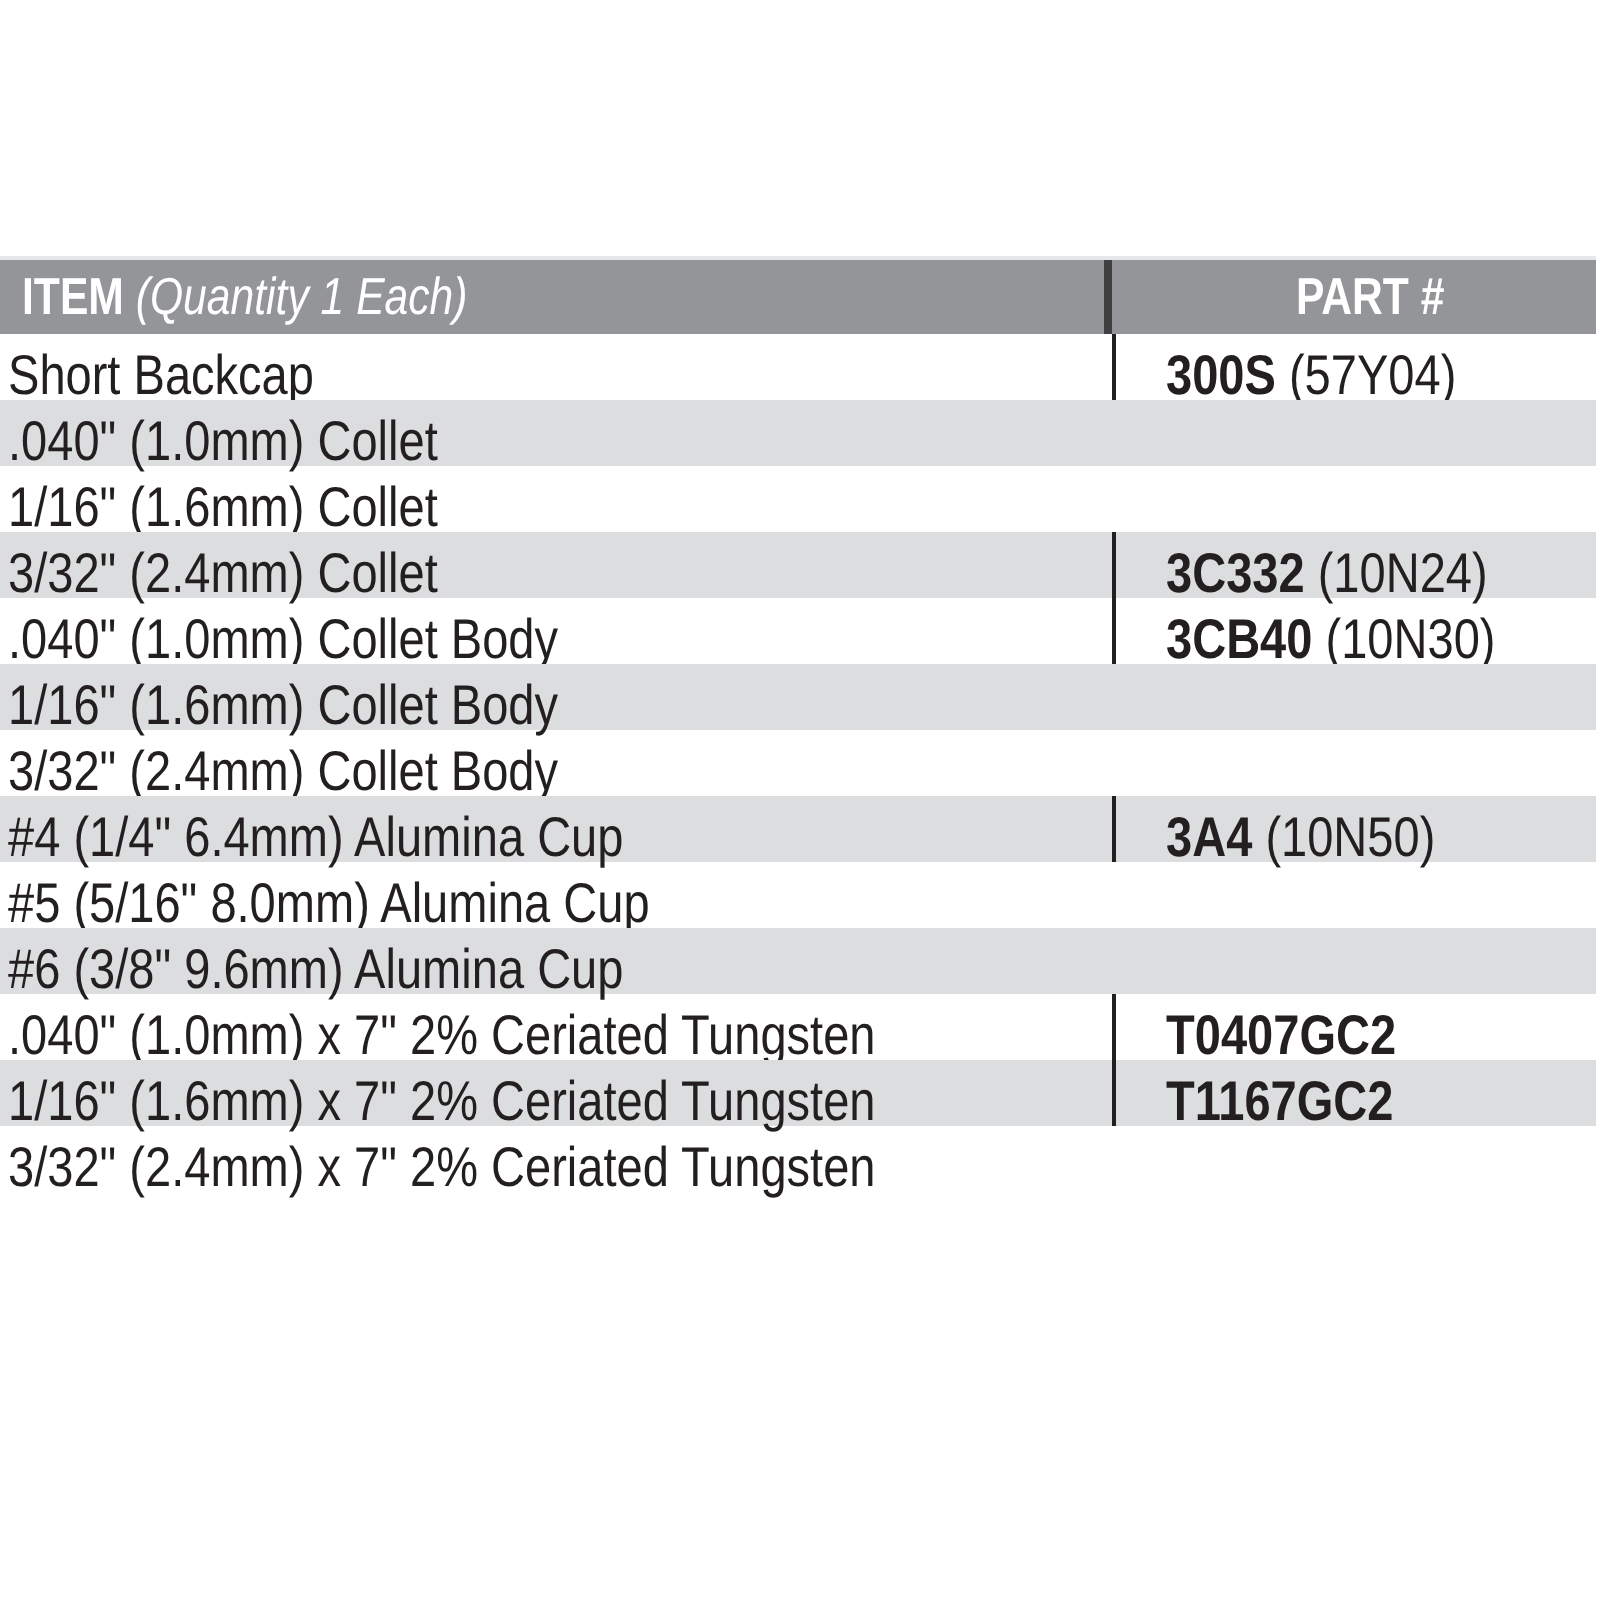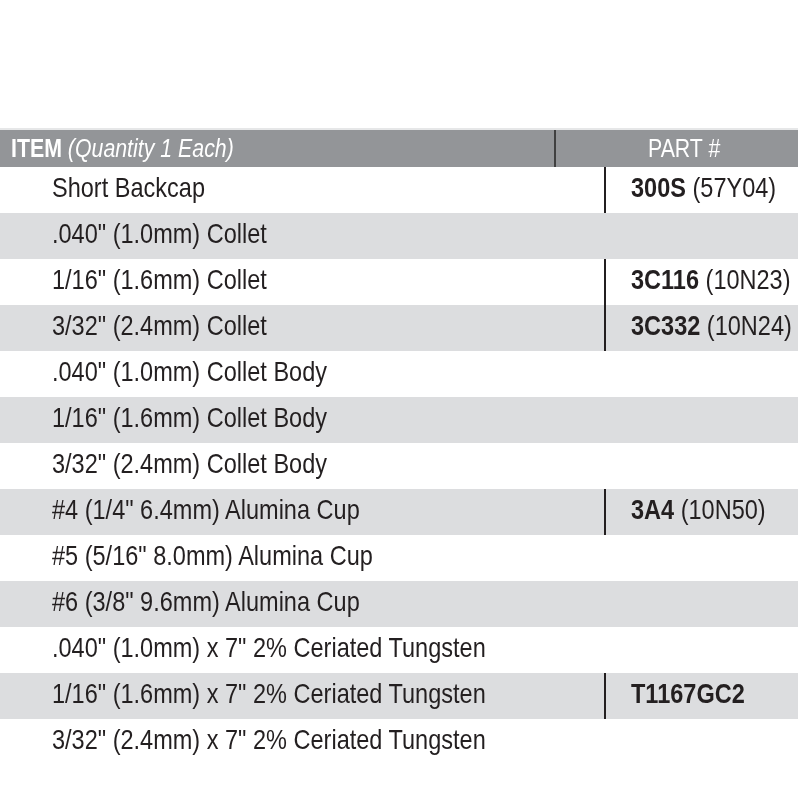--- a/index.html
+++ b/index.html
@@ -1,26 +1,26 @@
 <!DOCTYPE html>
 <html><head>
   <meta charset="utf-8">
   <style>
     html, body { margin: 0; padding: 0; background: #ffffff; }
     body { width: 800px; height: 800px; position: relative; overflow: hidden; font-family: "Liberation Sans", sans-serif; color: #231f20; }
     .table { position: absolute; left: 0; top: 128px; width: 798px; }
     .hdr { position: relative; height: 37px; display: flex; border-top: 2px solid #e6e7e8; }
-    .hdr .c1 { width: 556px; background: #939598; border-right: 2px solid #404040; box-sizing: border-box; position: relative; }
-    .hdr .c2 { flex: 1; background: #939598; position: relative; }
+    .hdr .c1 { width: 556px; background: #939598; border-right: 4px solid #404040; box-sizing: border-box; position: relative; }
+    .hdr .c2 { flex: 1; background: #939598; position: relative; font-weight: bold; }
     .hdr-text { position: absolute; top: 3px; color: #ffffff; font-size: 26px; white-space: nowrap; transform: scaleX(0.82); transform-origin: left top; line-height: 30px; }
     .hdr .c1 .hdr-text { left: 11px; }
     .hdr .c2 .hdr-text { left: 92px; }
     .hdr-item { font-weight: bold; }
     .hdr-qty { font-style: italic; font-weight: normal; }
-    .row { height: 46px; display: flex; position: relative; padding-left: 48px; }
+    .row { height: 33px; display: flex; position: relative; }
     .row.alt { background: #dcdddf; }
     .row .c1 { width: 556px; position: relative; }
     .row .c2 { flex: 1; position: relative; border-left: 2px solid #231f20; text-decoration: underline; }
     .cell-text { position: absolute; top: 5px; font-size: 28px; white-space: nowrap; transform: scaleX(0.84); transform-origin: left top; line-height: 32px; }
     .row .c1 .cell-text { left: 4px; }
     .row .c2 .cell-text { left: 25px; }
     .pn { font-weight: bold; }
     .alt-pn { font-weight: normal; }
   </style>
 </head>
@@ -46,35 +46,35 @@
   </div>
   <div class="row alt">
     <div class="c1">
         <span class="cell-text">.040" (1.0mm) Collet</span>
       </div>
   </div>
   <div class="row">
     <div class="c1">
         <span class="cell-text">1/16" (1.6mm) Collet</span>
       </div>
-    <div class="c2">
-        <span class="cell-text"><span class="pn">3C116</span><span class="alt-pn"> (10N23)</span></span>
-      </div>
   </div>
   <div class="row alt">
     <div class="c1">
         <span class="cell-text">3/32" (2.4mm) Collet</span>
       </div>
     <div class="c2">
         <span class="cell-text"><span class="pn">3C332</span><span class="alt-pn"> (10N24)</span></span>
       </div>
   </div>
   <div class="row">
     <div class="c1">
         <span class="cell-text">.040" (1.0mm) Collet Body</span>
+      </div>
+    <div class="c2">
+        <span class="cell-text"><span class="pn">3CB40</span><span class="alt-pn"> (10N30)</span></span>
       </div>
   </div>
   <div class="row alt">
     <div class="c1">
         <span class="cell-text">1/16" (1.6mm) Collet Body</span>
       </div>
   </div>
   <div class="row">
     <div class="c1">
         <span class="cell-text">3/32" (2.4mm) Collet Body</span>
@@ -95,20 +95,23 @@
   </div>
   <div class="row alt">
     <div class="c1">
         <span class="cell-text">#6 (3/8" 9.6mm) Alumina Cup</span>
       </div>
   </div>
   <div class="row">
     <div class="c1">
         <span class="cell-text">.040" (1.0mm) x 7" 2% Ceriated Tungsten</span>
       </div>
+    <div class="c2">
+        <span class="cell-text"><span class="pn">T0407GC2</span><span class="alt-pn"></span></span>
+      </div>
   </div>
   <div class="row alt">
     <div class="c1">
         <span class="cell-text">1/16" (1.6mm) x 7" 2% Ceriated Tungsten</span>
       </div>
     <div class="c2">
         <span class="cell-text"><span class="pn">T1167GC2</span><span class="alt-pn"></span></span>
       </div>
   </div>
   <div class="row">

